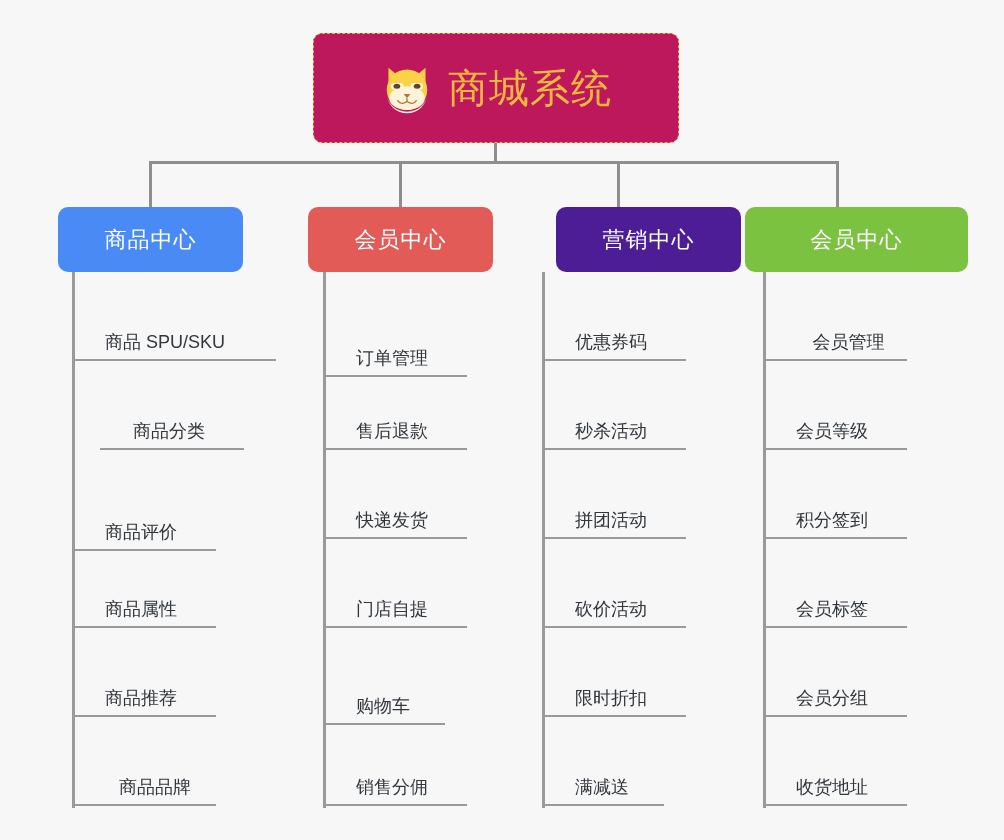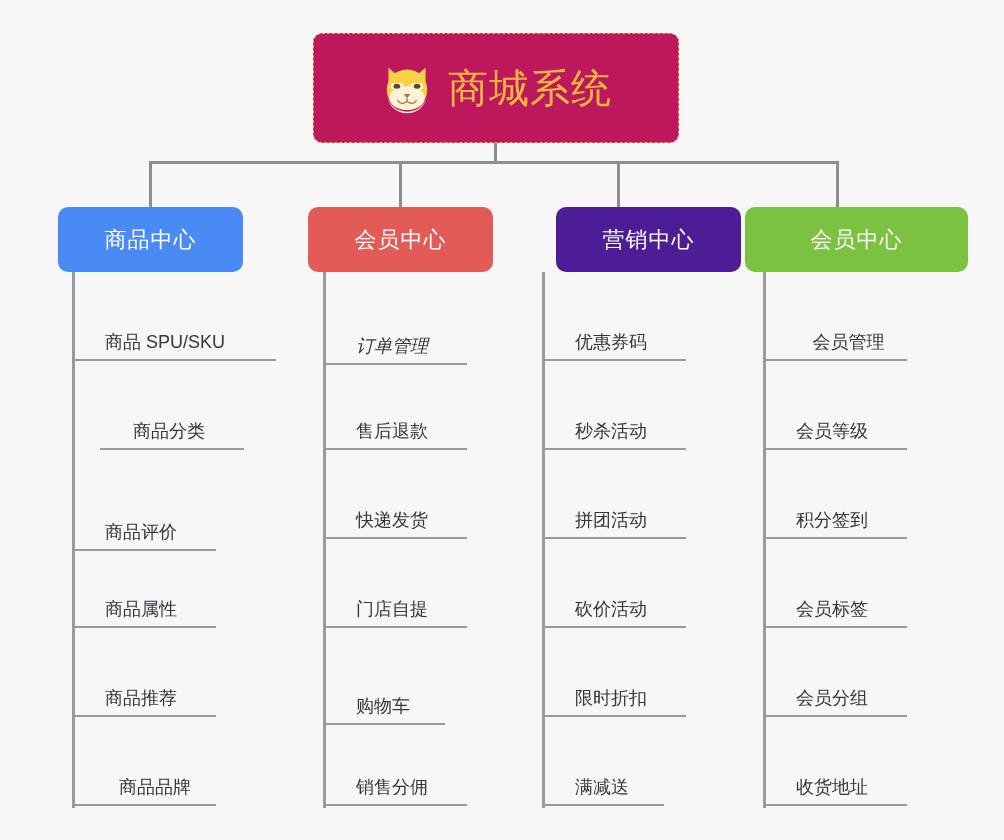--- a/index.html
+++ b/index.html
@@ -165,21 +165,21 @@
     <div class="leaf" style="top:356px; width:144px;">
       <span class="leaf-label">商品推荐</span>
       </div>
     <div class="leaf" style="top:445px; width:144px;padding-left:14px;">
       <span class="leaf-label">商品品牌</span>
       </div>
   </div>
 
   <div class="branch" style="left:323px;">
     <div class="trunk" style="height:536px;"></div>
-    <div class="leaf" style="top:4px;   width:144px;font-style:italic;">
+    <div class="leaf" style="top:16px;   width:144px;">
       <span class="leaf-label">订单管理</span>
       </div>
     <div class="leaf" style="top:89px;  width:144px;">
       <span class="leaf-label">售后退款</span>
       </div>
     <div class="leaf" style="top:178px; width:144px;">
       <span class="leaf-label">快递发货</span>
       </div>
     <div class="leaf" style="top:267px; width:144px;">
       <span class="leaf-label">门店自提</span>

